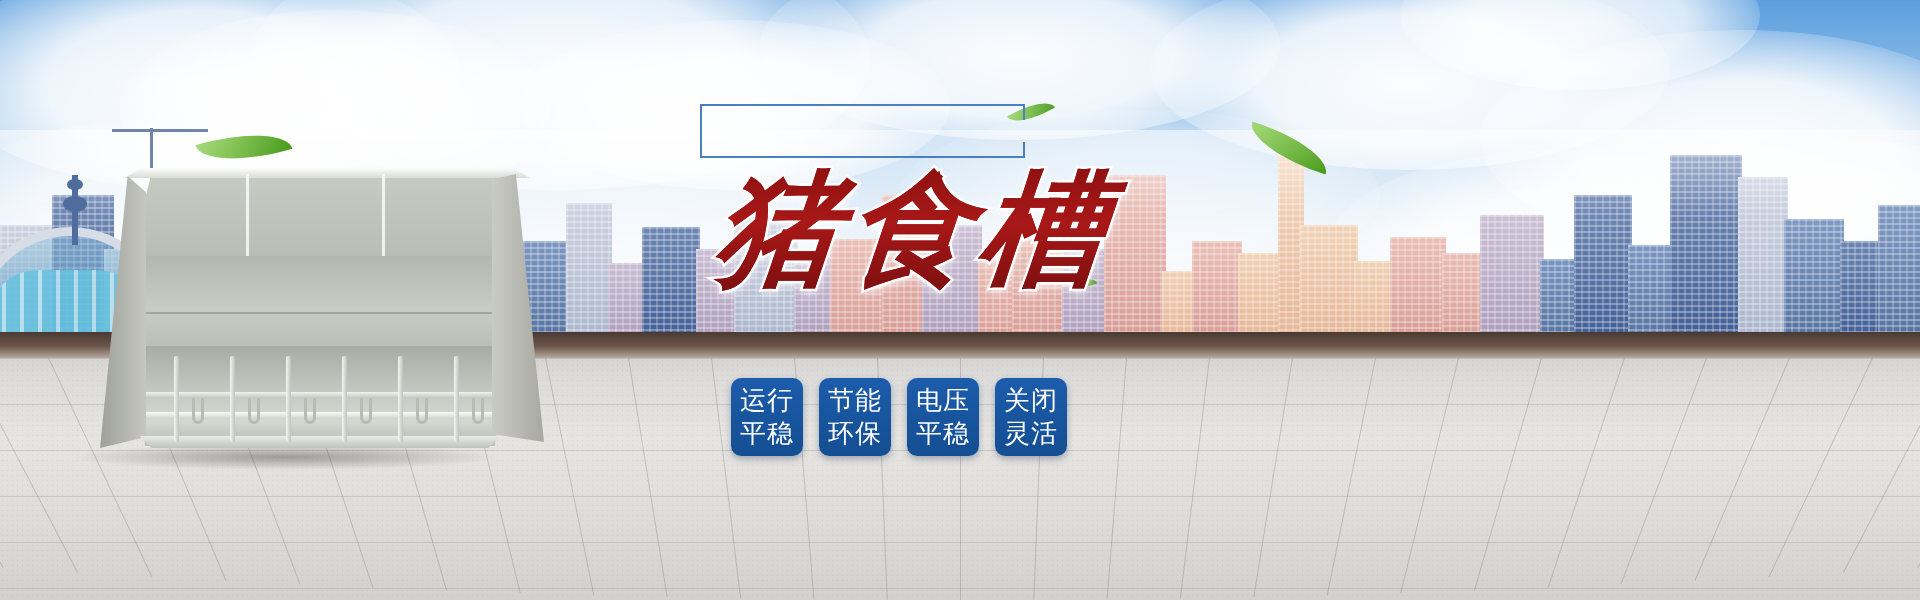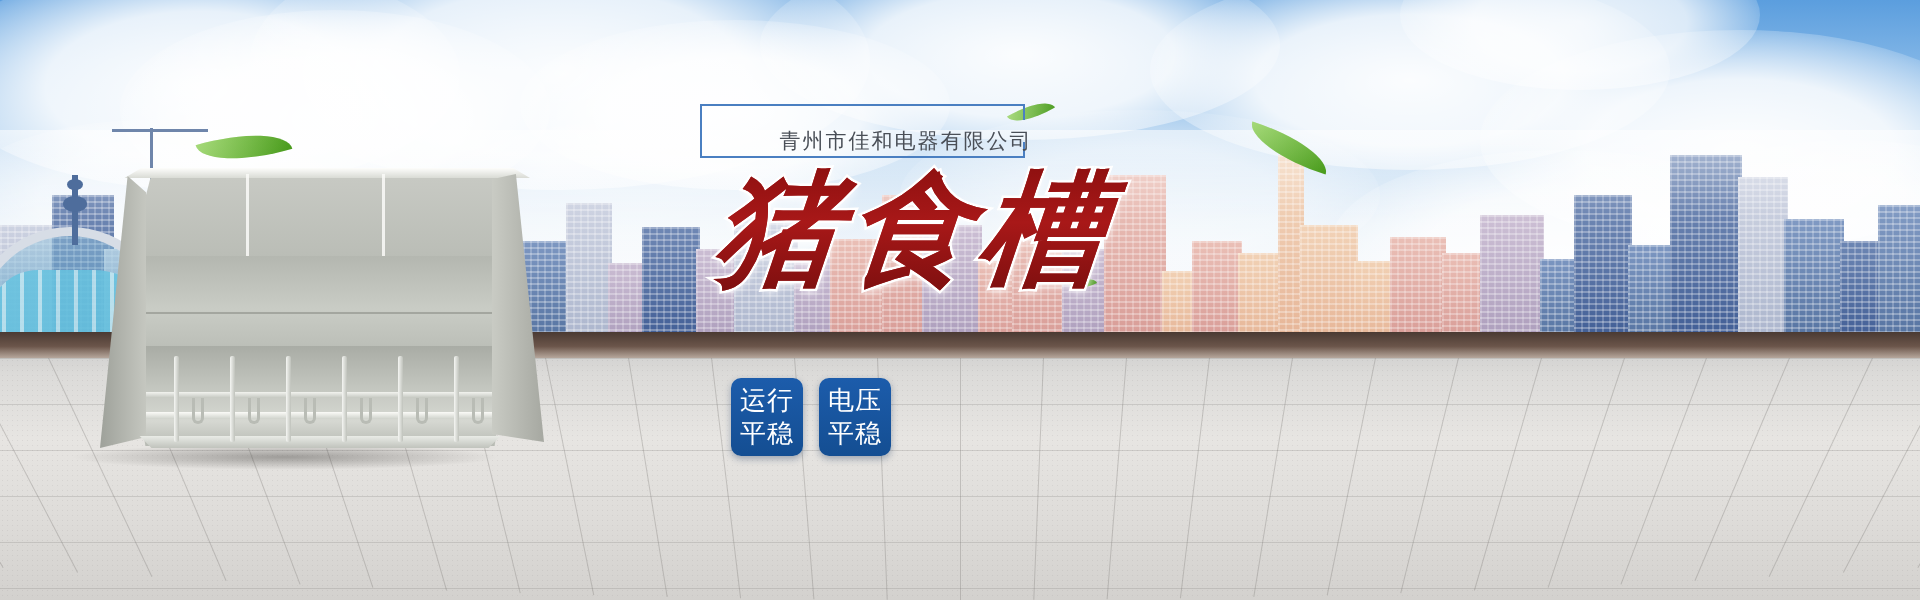--- a/index.html
+++ b/index.html
@@ -308,31 +308,38 @@
   <div class="leaf l3"></div>
   <div class="leaf l4"></div>
   <div class="leaf l5"></div>
 
   <div class="copy">
 
     <div class="frame"></div>
     <div class="frame-r"></div>
     <div class="frame-b"></div>
 
-    <div class="company">青州市佳和电器有限公司</div>
 
     <div class="title">猪食槽</div>
     <div class="title-fill">猪食槽</div>
 
 
     <div class="badges" id="badges">
         <div class="badge">
           <span>运行</span>
           <span>平稳</span>
         </div>
         <div class="badge">
+          <span>节能</span>
+          <span>环保</span>
+        </div>
+        <div class="badge">
           <span>电压</span>
           <span>平稳</span>
         </div>
+        <div class="badge">
+          <span>关闭</span>
+          <span>灵活</span>
+        </div>
       </div>
   </div>
 
 </div>
 
 </body></html>

